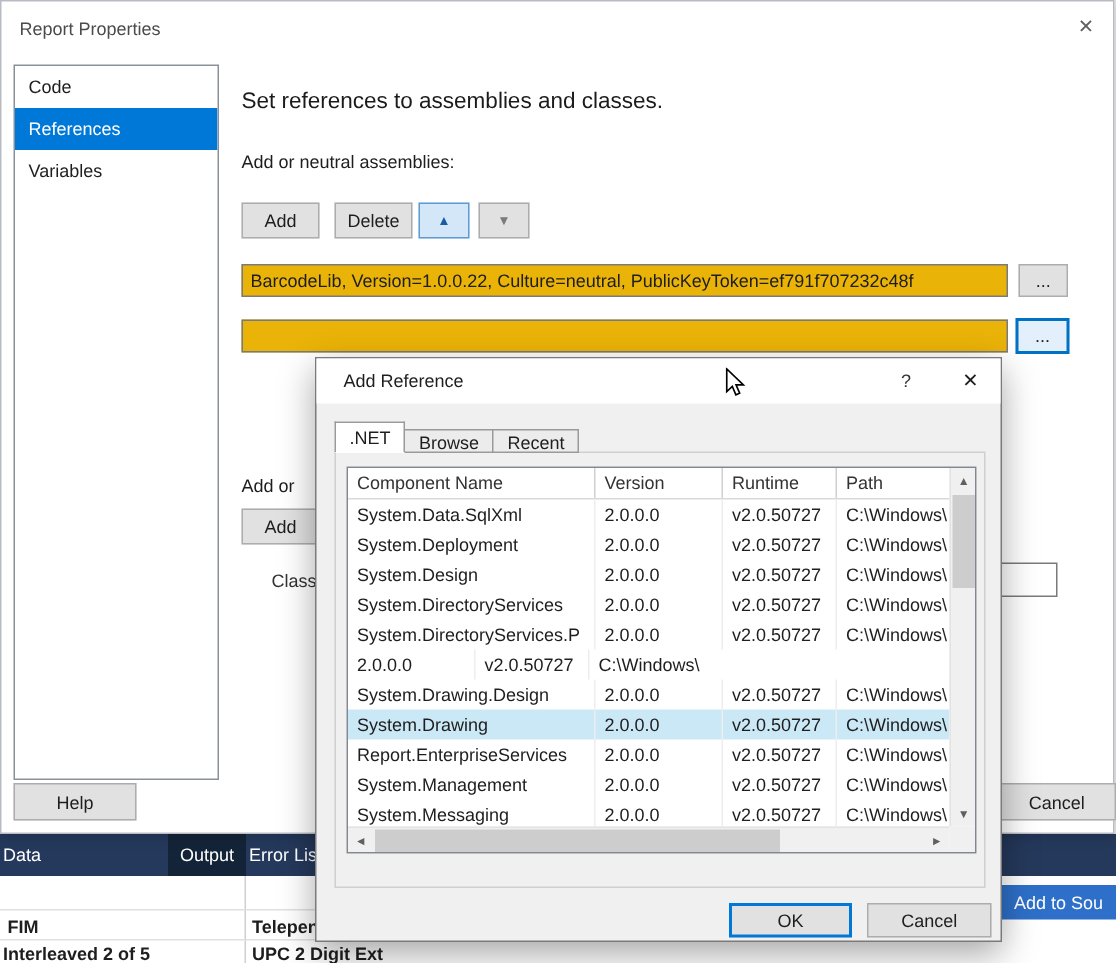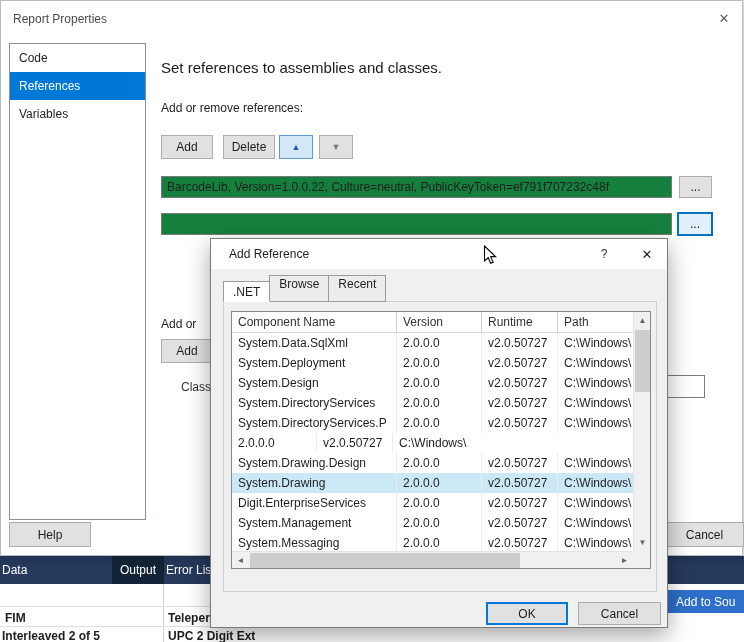--- a/index.html
+++ b/index.html
@@ -30,40 +30,40 @@
   .rp-close { position:absolute; right:8px; top:7px; width:20px; height:20px; display:flex; align-items:center; justify-content:center; color:#5f5f5f; font-size:13px; }
   .rp-side { position:absolute; left:8px; top:42px; width:137px; height:477px; border:1px solid #8a9099; background:#fff; overflow:hidden; }
   .rp-side-item { height:28px; line-height:28px; padding-left:9px; }
   .rp-side-item.selected { background:#0078d7; color:#fff; }
   .rp-heading { position:absolute; left:160px; top:58px; font-size:15px; color:#1b1b1b; white-space:nowrap; }
   .rp-asm-label { position:absolute; left:160px; top:100px; white-space:nowrap; }
   .btn-add    { left:160px; top:134px; width:52px; height:24px; }
   .btn-delete { left:222px; top:134px; width:52px; height:24px; }
   .btn-up     { left:278px; top:134px; width:34px; height:24px; background:#d4e7f8; border-color:#5e9bd3; color:#1b5c9e; font-size:9px; }
   .btn-down   { left:318px; top:134px; width:34px; height:24px; color:#7a7a7a; font-size:9px; }
-  .tb { position:absolute; background:#15803d; border:1px solid #7a7a7a; height:22px; padding:0 5px; font-size:12px; font-family:inherit; color:#1e1e1e; outline:none; }
+  .tb { position:absolute; background:#eab308; border:1px solid #7a7a7a; height:22px; padding:0 5px; font-size:12px; font-family:inherit; color:#1e1e1e; outline:none; }
   .tb1 { left:160px; top:175px; width:511px; }
   .tb2 { left:160px; top:212px; width:511px; }
   .btn-browse1 { left:678px; top:175px; width:33px; height:22px; }
   .btn-browse2 { left:676px; top:211px; width:36px; height:24px; border:2px solid #0072c6; background:#e3f0fb; }
   .rp-cls-label { position:absolute; left:160px; top:316px; white-space:nowrap; }
   .btn-cls-add { left:160px; top:338px; width:52px; height:24px; }
   .rp-classname { position:absolute; left:180px; top:379px; color:#333; white-space:nowrap; }
   .rp-whitebox { position:absolute; left:648px; top:374px; width:56px; height:23px; background:#fff; border:1px solid #7a7a7a; }
   .btn-help { left:8px; top:521px; width:82px; height:25px; }
   .btn-rp-cancel { left:664px; top:521px; width:79px; height:25px; }
 
   
   .ar { position:absolute; left:210px; top:238px; width:458px; height:390px; background:#f0f0f0; border:1px solid #7a7a7a; box-shadow:0 8px 22px rgba(0,0,0,.35); z-index:3; }
   .ar-titlebar { position:absolute; left:0; top:0; right:0; height:30px; background:#fff; }
   .ar-title { position:absolute; left:18px; top:8px; }
   .ar-help  { position:absolute; right:52px; top:5px; width:22px; height:20px; display:flex; align-items:center; justify-content:center; color:#333; }
   .ar-close { position:absolute; right:8px; top:5px; width:24px; height:20px; display:flex; align-items:center; justify-content:center; font-size:13px; color:#1e1e1e; }
   .ar-tabs { position:absolute; left:13px; top:42px; display:flex; align-items:flex-end; height:21px; z-index:2; }
-  .ar-tab { height:27px; line-height:17px; padding:0 9px; background:#ececec; border:1px solid #9a9a9a; margin-left:-1px; }
+  .ar-tab { height:16px; line-height:17px; padding:0 9px; background:#ececec; border:1px solid #9a9a9a; margin-left:-1px; }
   .ar-tab.active { height:21px; line-height:20px; background:#fff; border-bottom:1px solid #fff; position:relative; z-index:3; }
   .ar-panel { position:absolute; left:12px; top:62px; width:434px; height:291px; border:1px solid #cfcfcf; background:#f0f0f0; }
   .ar-table { position:absolute; left:20px; top:72px; width:420px; height:258px; background:#fff; border:1px solid #828790; z-index:2; }
   .ar-header { position:absolute; left:0; top:0; right:17px; height:21px; display:flex; background:#fff; border-bottom:1px solid #d9d9d9; }
   .ar-hcell { padding-left:6px; line-height:20px; color:#333; border-right:1px solid #d0d0d0; white-space:nowrap; overflow:hidden; }
   .ar-rows { position:absolute; left:0; top:21px; right:17px; bottom:17px; overflow:hidden; }
   .ar-row { display:flex; height:20px; }
   .ar-row.selected { background:#cbe8f6; }
   .ar-cell { padding-left:6px; line-height:20px; border-right:1px solid #ededed; white-space:nowrap; overflow:hidden; }
   .w-name { width:165px; } .w-version { width:85px; } .w-runtime { width:76px; } .w-path { flex:1; border-right:none !important; }
@@ -103,21 +103,21 @@
 
   <div class="rp">
     <div class="rp-title">Report Properties</div>
     <div class="rp-close">✕</div>
     <div class="rp-side">
         <div class="rp-side-item">Code</div>
         <div class="rp-side-item selected">References</div>
         <div class="rp-side-item">Variables</div>
       </div>
     <div class="rp-heading">Set references to assemblies and classes.</div>
-    <div class="rp-asm-label">Add or remove references:</div>
+    <div class="rp-asm-label">Add or neutral assemblies:</div>
     <div class="btn btn-add">Add</div>
     <div class="btn btn-delete">Delete</div>
     <div class="btn btn-up">
         <span>▲</span>
       </div>
     <div class="btn btn-down">
         <span>▼</span>
       </div>
     <input class="tb tb1" readonly="" value="BarcodeLib, Version=1.0.0.22, Culture=neutral, PublicKeyToken=ef791f707232c48f" style="">
     <div class="btn btn-browse1">...</div>
@@ -191,21 +191,21 @@
             <div class="ar-cell w-runtime">v2.0.50727</div>
             <div class="ar-cell w-path">C:\Windows\</div>
           </div>
           <div class="ar-row selected">
             <div class="ar-cell w-name">System.Drawing</div>
             <div class="ar-cell w-version">2.0.0.0</div>
             <div class="ar-cell w-runtime">v2.0.50727</div>
             <div class="ar-cell w-path">C:\Windows\</div>
           </div>
           <div class="ar-row">
-            <div class="ar-cell w-name">Digit.EnterpriseServices</div>
+            <div class="ar-cell w-name">Report.EnterpriseServices</div>
             <div class="ar-cell w-version">2.0.0.0</div>
             <div class="ar-cell w-runtime">v2.0.50727</div>
             <div class="ar-cell w-path">C:\Windows\</div>
           </div>
           <div class="ar-row">
             <div class="ar-cell w-name">System.Management</div>
             <div class="ar-cell w-version">2.0.0.0</div>
             <div class="ar-cell w-runtime">v2.0.50727</div>
             <div class="ar-cell w-path">C:\Windows\</div>
           </div>

